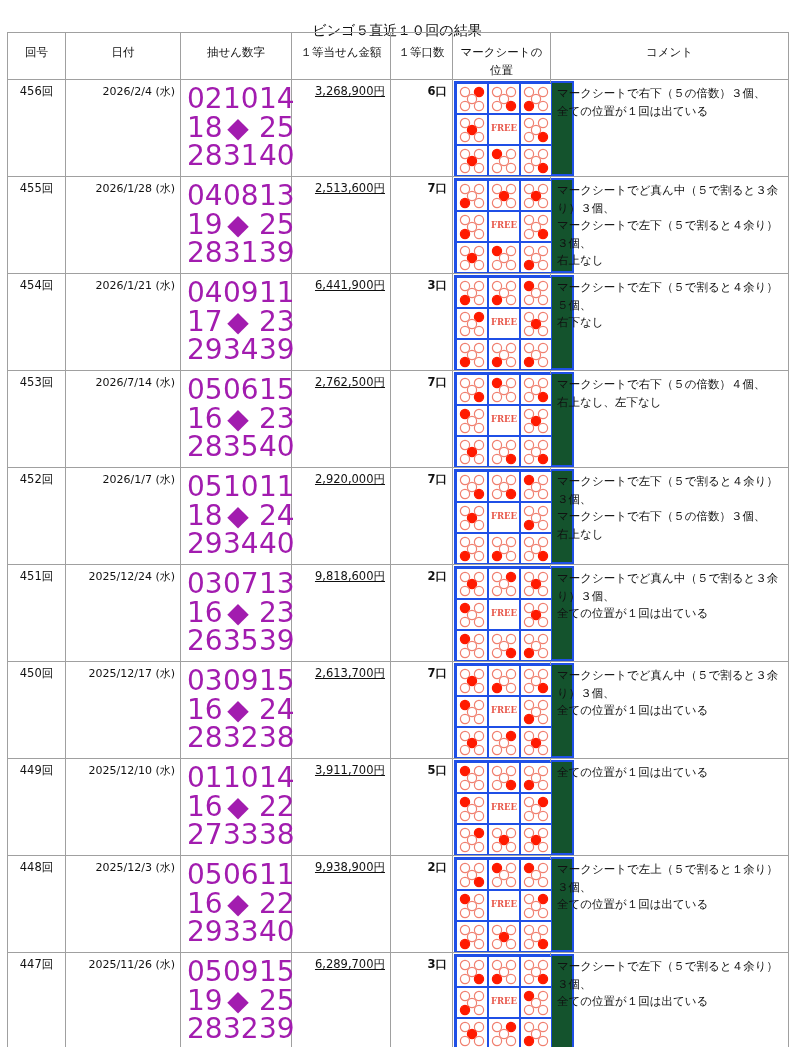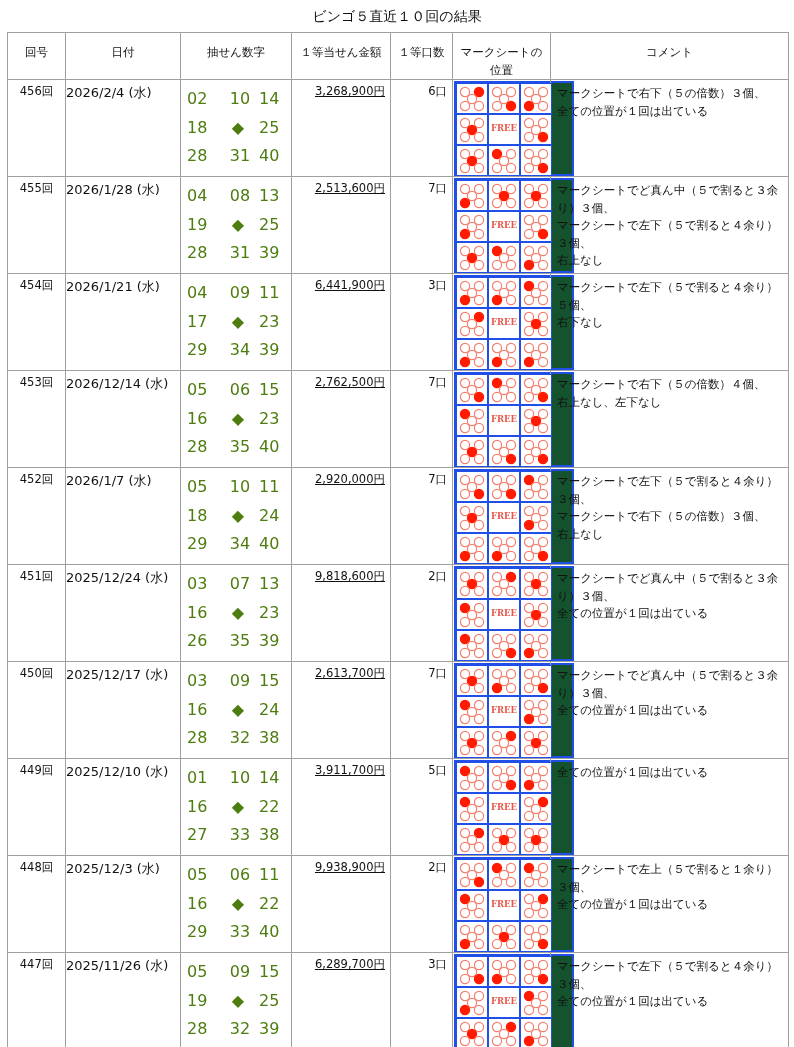--- a/index.html
+++ b/index.html
@@ -3,45 +3,45 @@
 <meta charset="utf-8">
 <style>
   * { box-sizing: border-box; }
   html, body { margin: 0; padding: 0; background: #ffffff; }
   body {
     width: 794px; height: 1047px; overflow: hidden;
     font-family: "DejaVu Sans", "Liberation Sans", sans-serif;
     color: #111;
   }
   .title {
-    position: absolute; left: 0; top: 6px; width: 794px;
+    position: absolute; left: 0; top: 20px; width: 794px;
     text-align: center; font-size: 14px; line-height: 20px; color: #111;
   }
   table.results {
     position: absolute; left: 7px; top: 32px;
     border-collapse: collapse; table-layout: fixed;
     width: 781px;
   }
   table.results th, table.results td {
     border: 1px solid #a0a0a0; vertical-align: top; padding: 0;
   }
   table.results th {
     font-weight: normal; font-size: 11.5px; line-height: 18px;
     height: 40px; padding-top: 10px; text-align: center;
   }
   table.results td { height: 96.5px; }
   .c-round { text-align: center; font-size: 11.5px; padding-top: 4px !important; }
-  .c-date  { text-align: left; font-size: 13px; padding: 4px 5px 0 0 !important; white-space: nowrap; }
+  .c-date  { text-align: right; font-size: 11px; padding: 4px 5px 0 0 !important; white-space: nowrap; }
   .c-prize { text-align: right; font-size: 11.5px; padding: 4px 5px 0 0 !important; white-space: nowrap; text-decoration: underline; }
-  .c-count { text-align: right; font-size: 11.5px; padding: 4px 5px 0 0 !important; }
+  .c-count { text-align: right; font-size: 11.5px; padding: 4px 5px 0 0 !important; font-weight: bold; }
   .c-comment { font-size: 11.5px; line-height: 17.5px; padding: 5px 4px 0 6px !important; color:#111; }
   .nums {
     display: grid; grid-template-columns: 36px 36px 36px;
     column-gap: 0; row-gap: 0; padding: 5px 0 0 6px;
-    font-size: 16px; line-height: 28.5px; color: #4d7c0f;
+    font-size: 28px; line-height: 28.5px; color: #a21caf;
   }
   .nums span { display:block; text-align: left; }
   .nums span.mid { text-align: center; padding-right: 2px; }
   .nums span.free { text-align: center; padding-right: 6px; }
   .sheet-wrap { padding: 1px 0 0 1px; }
   .sheet {
     display: grid; grid-template-columns: 32px 32px 32px;
     grid-template-rows: 31px 31px 31px;
     border: 2px solid #1f4fe6; width: 120px; height: 95px;
     background: #14532d;
@@ -391,21 +391,21 @@
             </div>
           </div>
         </td>
     <td class="c-comment">
           <div>マークシートで左下（５で割ると４余り）５個、</div>
           <div>右下なし</div>
         </td>
   </tr>
       <tr>
     <td class="c-round">453回</td>
-    <td class="c-date">2026/12/14 (水)</td>
+    <td class="c-date">2026/7/14 (水)</td>
     <td>
           <div class="nums">
             <span>05</span>
             <span class="mid">06</span>
             <span>15</span>
             <span>16</span>
             <span class="free">◆</span>
             <span>23</span>
             <span>28</span>
             <span class="mid">35</span>

